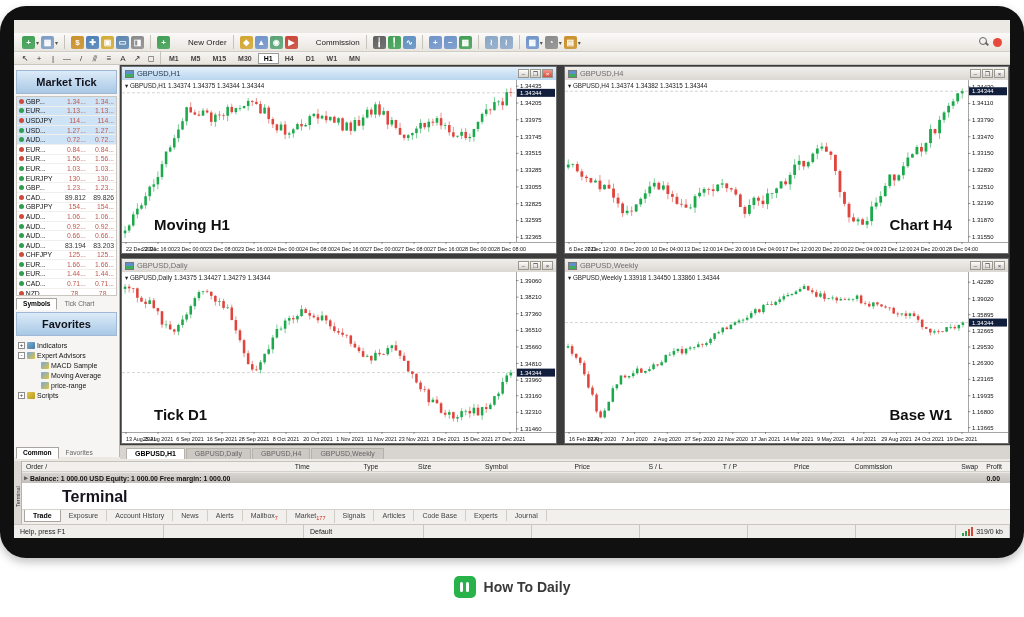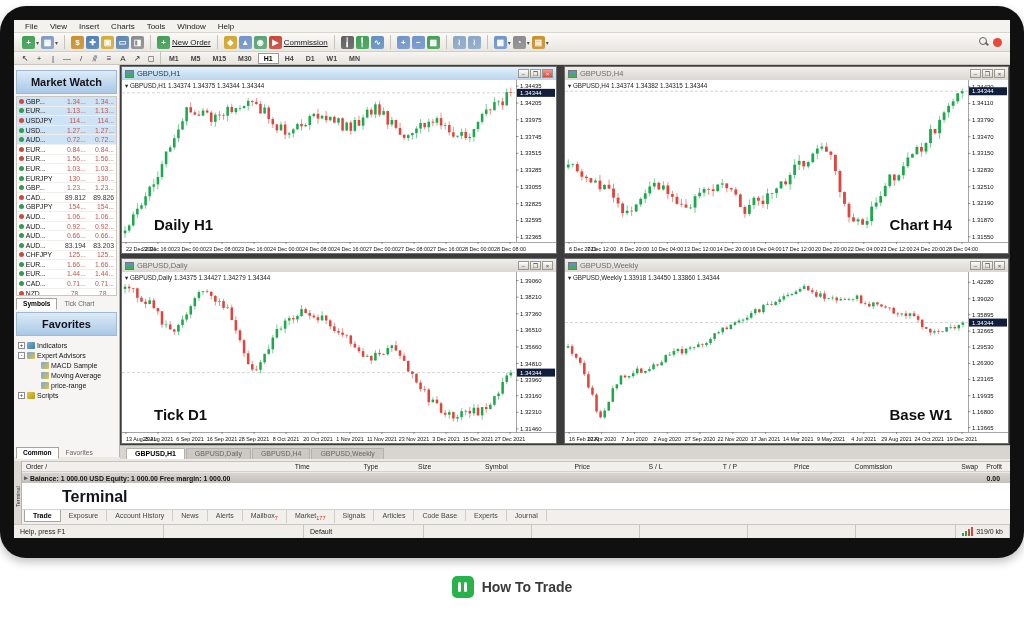--- a/index.html
+++ b/index.html
@@ -10,21 +10,21 @@
   .screen { position:absolute; left:14px; top:14px; width:996px; height:518px; background:#ece9e4; overflow:hidden; }
 
   
   .menubar { position:absolute; left:0; top:0; width:996px; height:13px; background:#f4f2ef; display:flex; align-items:center; gap:2px; padding-left:6px; border-bottom:1px solid #d9d6d0; }
   .menu-item { font-size:8px; color:#222; padding:1px 5px; }
   .toolbar1 { position:absolute; left:0; top:13px; width:996px; height:19px; background:linear-gradient(#fbfaf8,#e9e6e0); display:flex; align-items:center; padding:0 4px; border-bottom:1px solid #d0cdc6; }
   .toolbar2 { position:absolute; left:0; top:32px; width:996px; height:13px; background:linear-gradient(#f7f5f2,#e7e4de); display:flex; align-items:center; padding:0 4px; border-bottom:1px solid #c9c6bf; }
   .tgroup { display:flex; align-items:center; gap:2px; padding:0 4px; }
   .tsep { width:1px; height:14px; background:#c5c2bb; margin:0 2px; }
   .tbico { width:13px; height:13px; border-radius:2px; font-size:8px; line-height:13px; text-align:center; color:#fff; font-weight:bold; }
-  .tbtn-label { font-size:8px; color:#222; margin-left:2px;text-decoration:underline; }
+  .tbtn-label { font-size:8px; color:#222; margin-left:18px; }
   .dd { font-size:6px; color:#555; margin-left:1px; }
   .tool2 { width:14px; height:11px; font-size:8px; line-height:11px; text-align:center; color:#333; }
   .tfbtn { font-size:7px; font-weight:bold; color:#444; padding:1px 5px; border:1px solid transparent; }
   .tfbtn.active { background:#fff; border:1px solid #9a9a9a; color:#000; }
   .tb-right { margin-left:auto; display:flex; align-items:center; gap:4px; padding-right:4px; }
   .search-glass { width:10px; height:10px; position:relative; }
   .search-glass::before { content:""; position:absolute; left:0; top:0; width:6px; height:6px; border:1.5px solid #666; border-radius:50%; }
   .search-glass::after { content:""; position:absolute; left:6px; top:6px; width:4px; height:1.5px; background:#666; transform:rotate(45deg); }
   .notif-dot { width:9px; height:9px; border-radius:50%; background:#e8483c; }
 
@@ -106,29 +106,20 @@
   .brand-icon { width:22px; height:22px; border-radius:5px; background:#27b24a; display:flex; align-items:center; justify-content:center; gap:3px; }
   .brand-icon i { display:block; width:3px; height:10px; background:#fff; border-radius:2px; }
   .brand-text { font-size:14px; font-weight:bold; color:#3a3a3a; }
 </style>
 </head>
 <body>
 
 <div class="device">
   <div class="screen">
 
-    <div class="menubar">
-        <div class="menu-item">File</div>
-        <div class="menu-item">View</div>
-        <div class="menu-item">Insert</div>
-        <div class="menu-item">Charts</div>
-        <div class="menu-item">Tools</div>
-        <div class="menu-item">Window</div>
-        <div class="menu-item">Help</div>
-      </div>
     <div class="toolbar1">
         <div class="tgroup">
           <div style="display: flex; align-items: center;">
             <div class="tbico" style="background: linear-gradient(160deg, rgb(63, 158, 83), rgba(255, 255, 255, 0.133)), rgb(63, 158, 83);">+</div>
             <span class="dd">▾</span>
           </div>
           <div style="display: flex; align-items: center;">
             <div class="tbico" style="background: linear-gradient(160deg, rgb(125, 156, 196), rgba(255, 255, 255, 0.133)), rgb(125, 156, 196);">▦</div>
             <span class="dd">▾</span>
           </div>
@@ -244,21 +235,21 @@
         <div class="tfbtn">M15</div>
         <div class="tfbtn">M30</div>
         <div class="tfbtn active">H1</div>
         <div class="tfbtn">H4</div>
         <div class="tfbtn">D1</div>
         <div class="tfbtn">W1</div>
         <div class="tfbtn">MN</div>
       </div>
 
     <div class="left-panel">
-      <div class="panel-header mw-header">Market Watch</div>
+      <div class="panel-header mw-header">Market Tick</div>
       <div class="mw-rows">
           <div class="mw-row hl">
             <div class="mw-dir">
               <div class="dot down"></div>
             </div>
             <div class="mw-sym">GBP...</div>
             <div class="mw-bid">1.34...</div>
             <div class="mw-ask">1.34...</div>
           </div>
           <div class="mw-row hl">
@@ -467,21 +458,21 @@
             <div class="ticon"></div>
             <div class="ttext">GBPUSD,H1</div>
             <div class="winbtns">
               <div class="wbtn">–</div>
               <div class="wbtn">❐</div>
               <div class="wbtn close-red">×</div>
             </div>
           </div>
           <div class="cbody">
             <div class="ohlc">▾ GBPUSD,H1  1.34374 1.34375 1.34344 1.34344</div>
-            <div class="chart-label lbl-bl">Daily H1</div>
+            <div class="chart-label lbl-bl">Moving H1</div>
             <svg viewBox="0 0 434 173" preserveAspectRatio="none">
               <rect x="0" y="0" width="434" height="173" fill="#ffffff"></rect>
               <line x1="394.5" y1="0" x2="394.5" y2="162" stroke="#808080" stroke-width="0.7"></line>
               <line x1="0" y1="162.5" x2="434" y2="162.5" stroke="#808080" stroke-width="0.7"></line>
               <line x1="0" y1="12.843243243243126" x2="394" y2="12.843243243243126" stroke="#b9b9b9" stroke-width="0.6" stroke-dasharray="3,2"></line>
               <line x1="3.0520833333333335" y1="146.0541520214572" x2="3.0520833333333335" y2="157.89133252936327" stroke="#1ba94c" stroke-width="0.6"></line>
               <rect x="1.7797916666666667" y="150.55318277188286" width="2.5445833333333336" height="2.773195438287587" fill="#1ba94c"></rect>
               <line x1="7.15625" y1="143.98531448665227" x2="7.15625" y2="152.89825697025765" stroke="#1ba94c" stroke-width="0.6"></line>
               <rect x="5.883958333333333" y="145.43104367756837" width="2.5445833333333336" height="5.122139094314491" fill="#1ba94c"></rect>
               <line x1="11.260416666666668" y1="131.58460945537817" x2="11.260416666666668" y2="146.93761462473864" stroke="#1ba94c" stroke-width="0.6"></line>
@@ -1563,14 +1554,14 @@
     </div>
 
   </div>
 </div>
 
 <div class="brand">
   <div class="brand-icon">
       <i></i>
       <i></i>
     </div>
-  <div class="brand-text">How To Trade</div>
+  <div class="brand-text">How To Daily</div>
 </div>
 
 </body></html>

